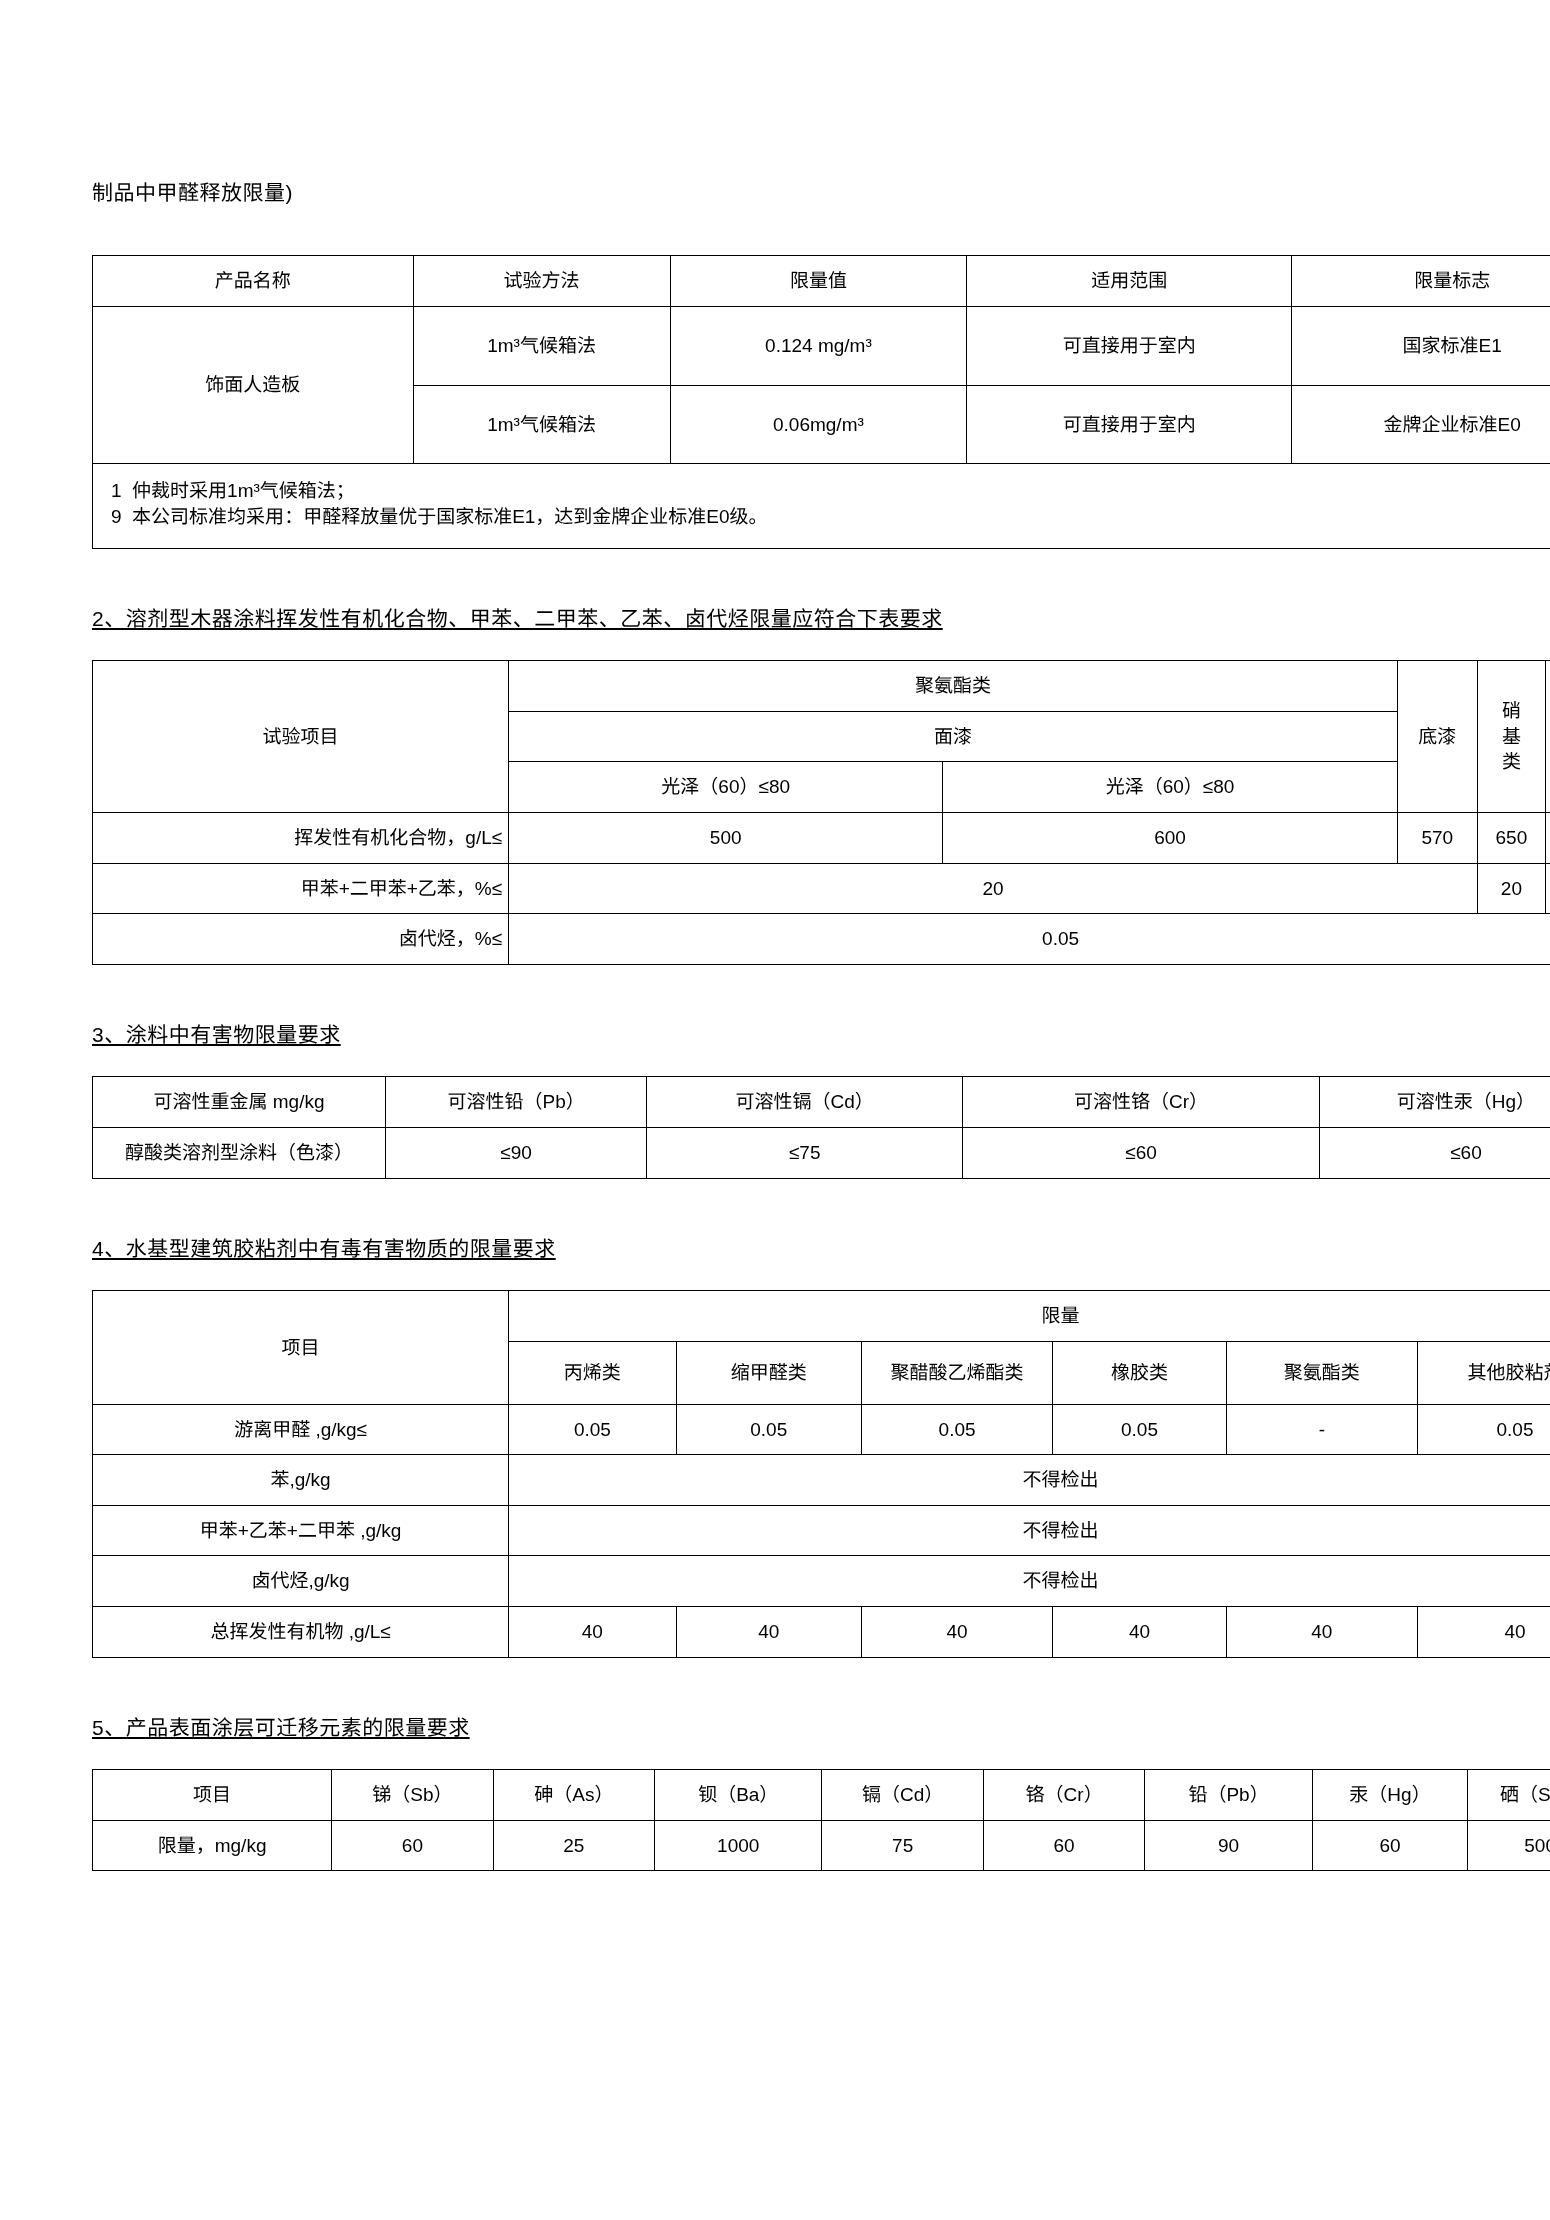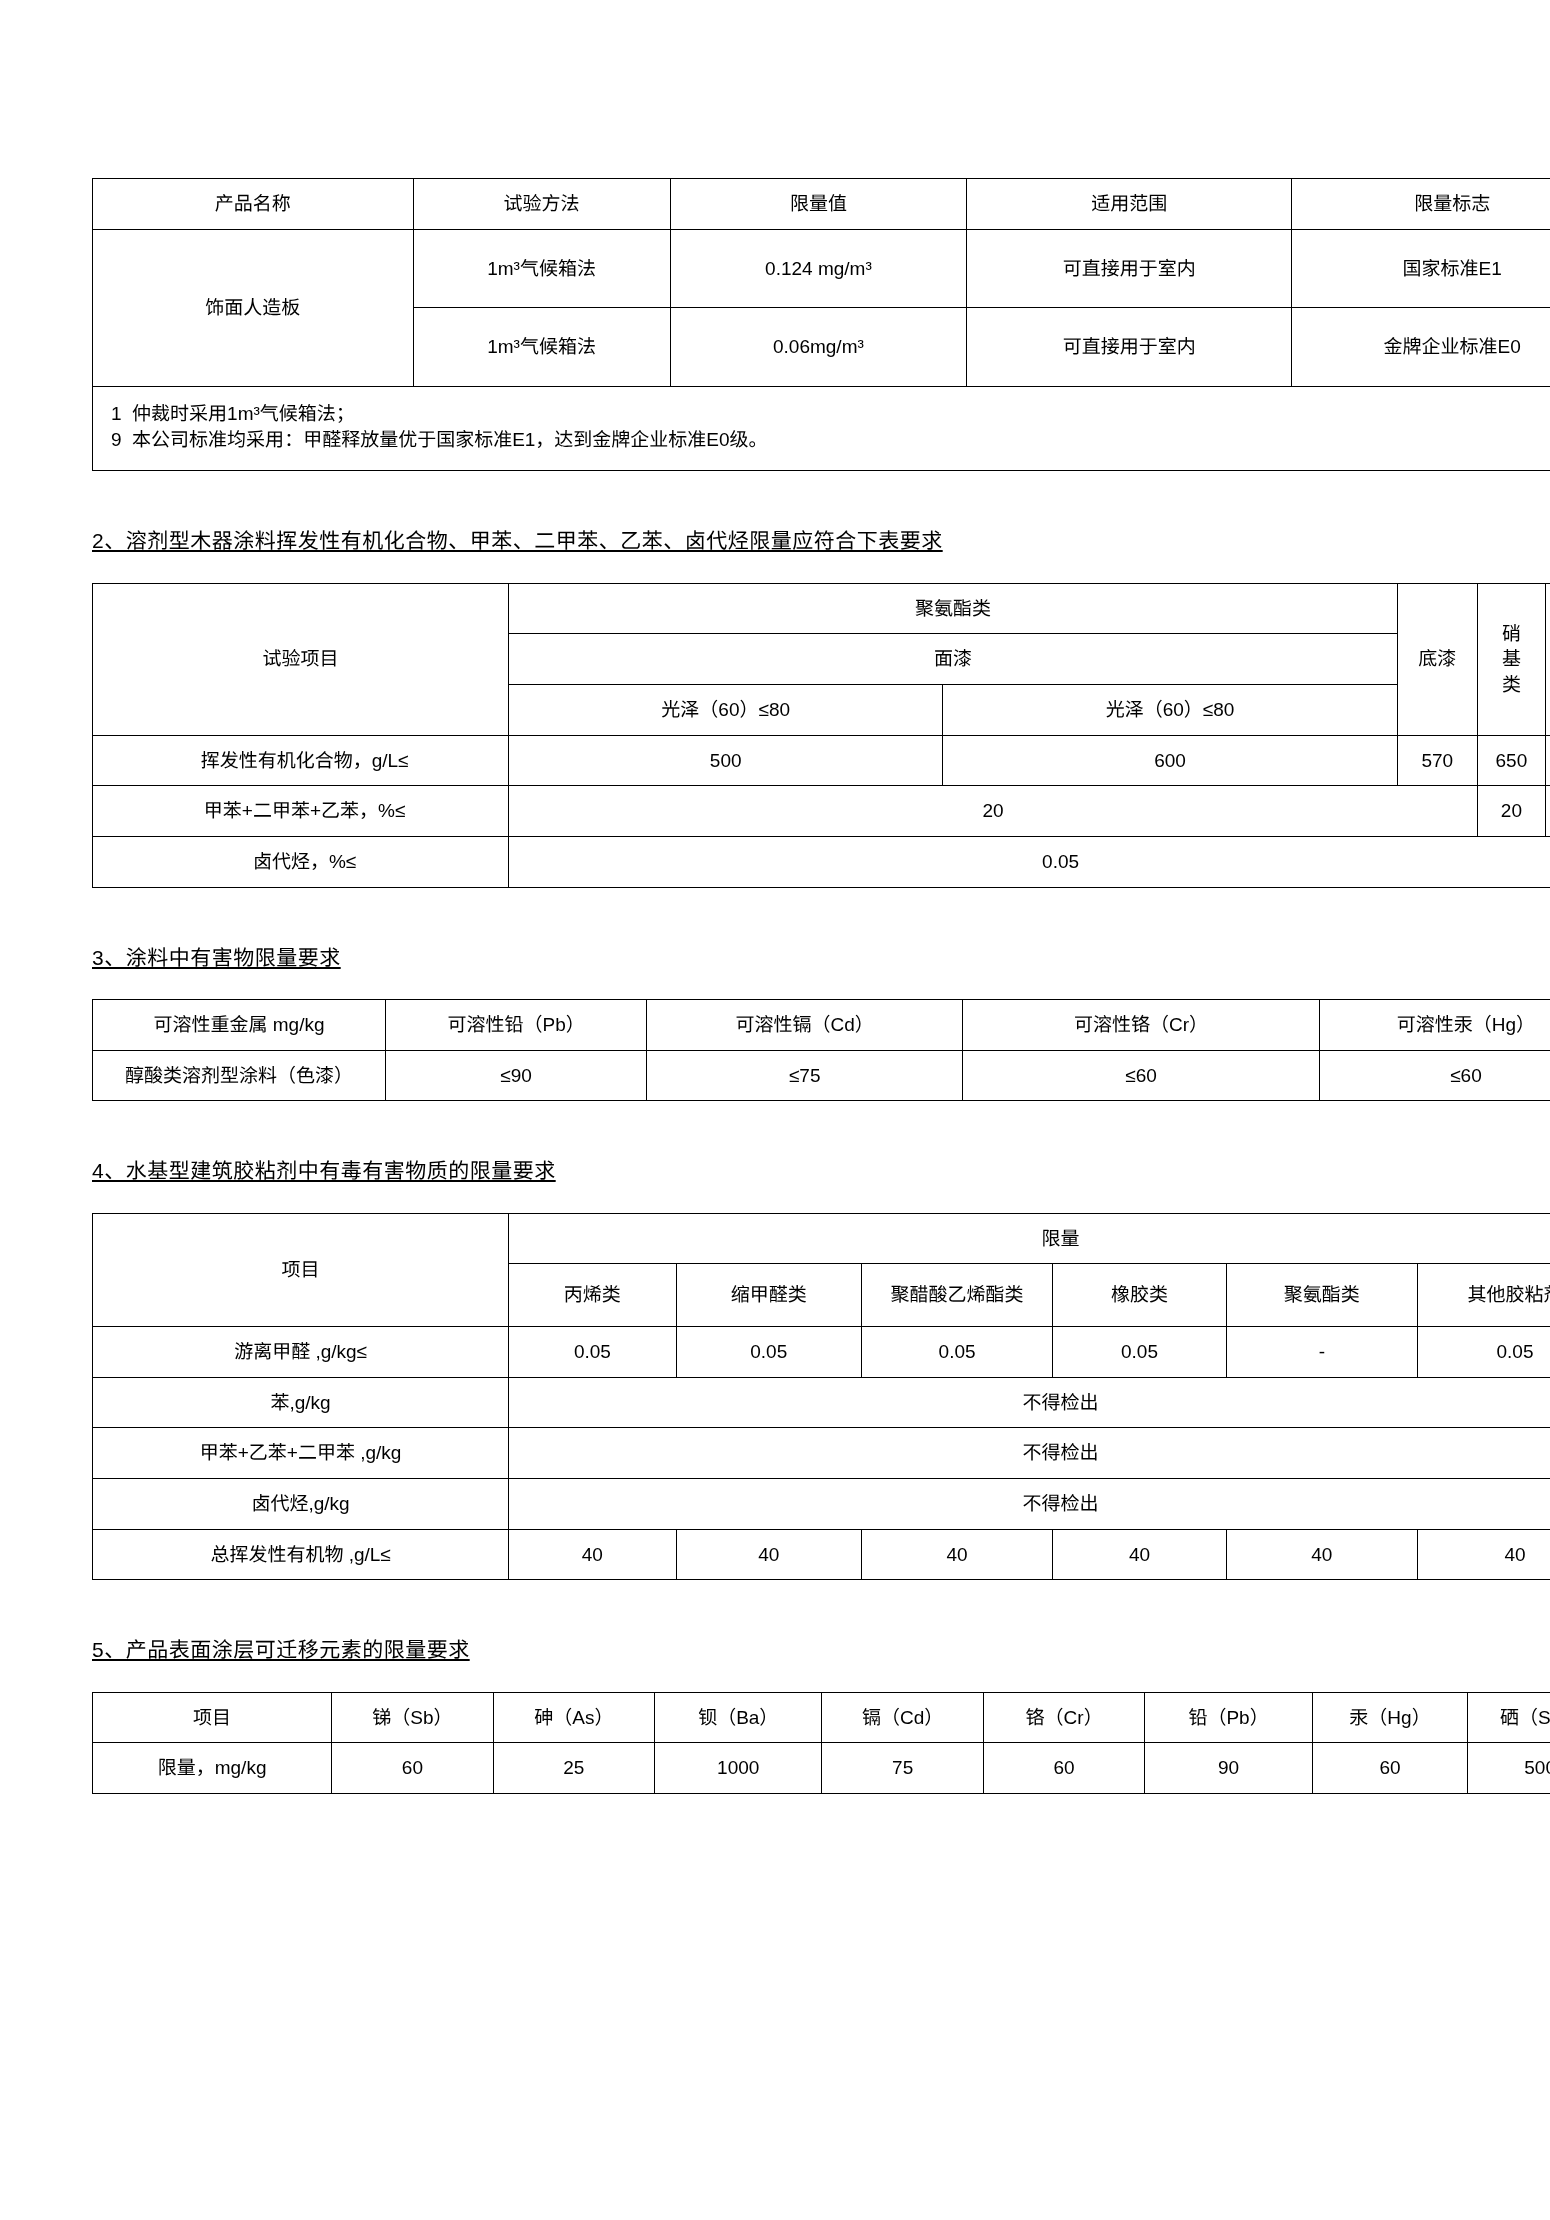--- a/index.html
+++ b/index.html
@@ -54,21 +54,21 @@
     font-size: 19px;
     line-height: 1.75;
   }
   .note-line {
     display: block;
     white-space: pre;
   }
   
   .t2 td { padding: 10px 4px; }
   .t2 .left-label {
-    text-align: center;
+    text-align: right;
     padding-left: 14px;
   }
   .narrow-vert {
     font-size: 19px;
     line-height: 1.25;
     padding: 6px 2px;
   }
   
   .t3 td { padding: 13px 6px; }
   .t3 .first-col { padding-left: 10px; padding-right: 10px; }
@@ -78,20 +78,21 @@
   
   .t5 { width: 1271px; }
   .t5 td { padding: 13px 4px; }
   .small-wrap { line-height: 1.3; }
 </style>
 </head>
 <body>
 
 <div class="page">
 
+  <p class="intro-line">制品中甲醛释放限量)</p>
 
   <table class="doc t1">
     <colgroup>
       <col style="width:268px">
       <col style="width:215px">
       <col style="width:248px">
       <col style="width:272px">
       <col style="width:268px">
     </colgroup>
     <tbody>

